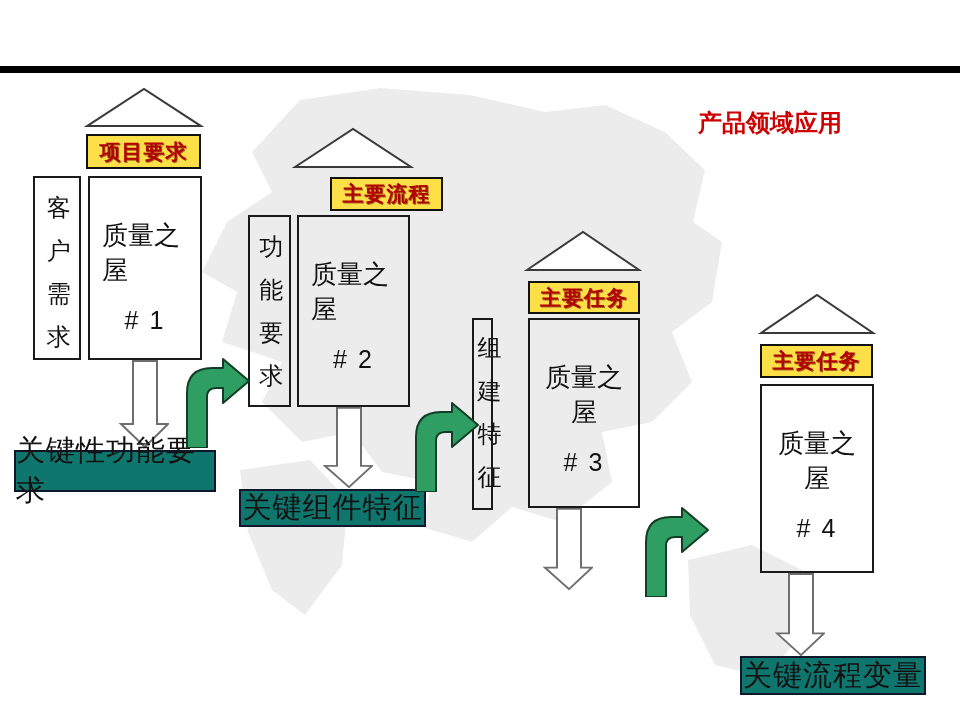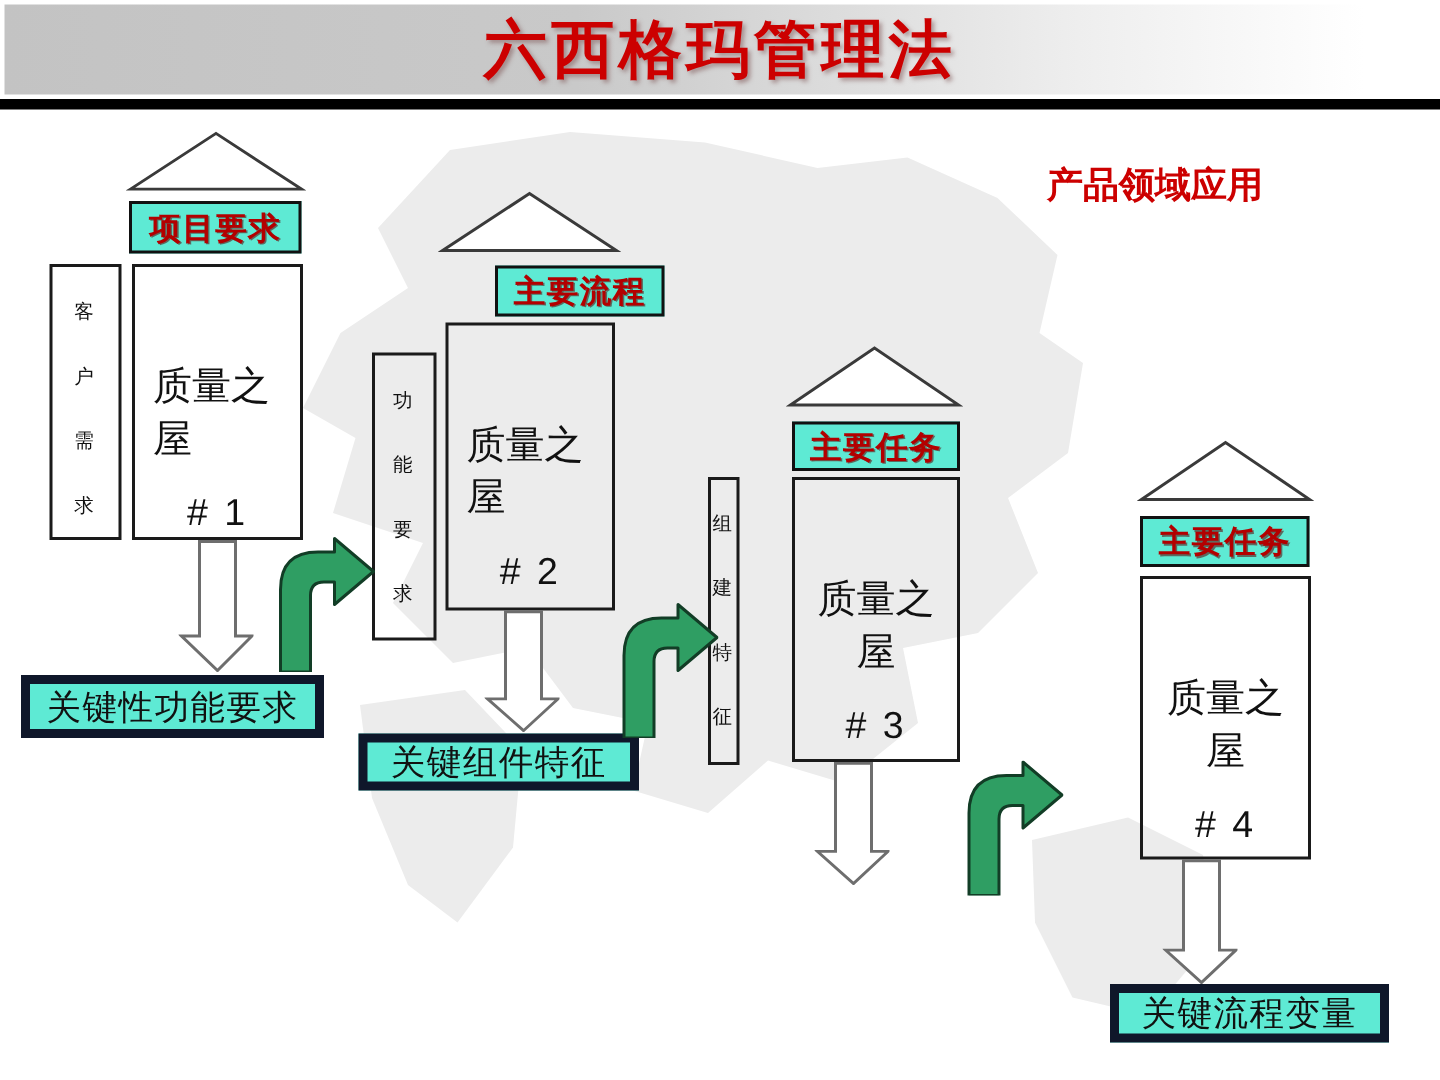--- a/index.html
+++ b/index.html
@@ -20,60 +20,60 @@
   .header-rule{position:absolute; left:0; top:66px; width:960px; height:7px; background:#000;}
   .annotation{
     position:absolute; left:698px; top:107px; width:190px;
     font-size:24px; font-weight:bold; color:#cc0000;
   }
   
   .map{position:absolute; left:0; top:70px; width:960px; height:650px; z-index:0;}
   
   .roof{position:absolute; z-index:2;}
   .roof-label{
-    position:absolute; z-index:2; background:#5eead4; border:2px solid #111;
+    position:absolute; z-index:2; background:#fde047; border:2px solid #111;
     display:flex; align-items:center; justify-content:center;
     font-size:21px; font-weight:bold; color:#b30000;
     text-shadow:1px 1px 0 rgba(90,0,0,0.55); box-sizing:border-box; letter-spacing:1px;
   }
   .side-panel{
     position:absolute; z-index:2; border:2px solid #1a1a1a; background:transparent;
     box-sizing:border-box; padding-top:8px;
   }
   .side-text{
-    width:1.15em; margin:0 auto; font-size:13px; line-height:43px;
-    word-break:break-all; text-align:left; color:#111;
+    width:1.15em; margin:0 auto; font-size:24px; line-height:43px;
+    word-break:break-all; text-align:right; color:#111;
   }
   .main-panel{
     position:absolute; z-index:2; border:2px solid #1a1a1a; background:transparent;
-    box-sizing:border-box; padding-top:62px; color:#111;
+    box-sizing:border-box; padding-top:40px; color:#111;
   }
   .hname{font-size:26px; line-height:35px; width:88px; word-break:break-all;}
   .align-left .hname{margin-left:12px; text-align:left;}
   .align-center .hname{margin:0 auto; text-align:center;}
   .hnum{font-size:25px; margin-top:18px; text-align:center; letter-spacing:2px;}
   .warrow{position:absolute; z-index:1;}
   .carrow{position:absolute; z-index:3;}
   .output-label{
-    position:absolute; z-index:2; background:#5eead4; border:6px solid #0f172a;
+    position:absolute; z-index:2; background:#0f766e; border:2px solid #0f172a;
     display:flex; align-items:center; justify-content:center;
-    font-size:23px; color:#111; box-sizing:border-box; letter-spacing:1px;
+    font-size:29px; color:#111; box-sizing:border-box; letter-spacing:1px;
   }
   
   .h1-roof{left:84px; top:86px; width:120px; height:43px;}
   .h1-ylabel{left:86px; top:134px; width:115px; height:35px;}
   .h1-side{left:33px; top:176px; width:48px; height:184px;}
   .h1-main{left:88px; top:176px; width:114px; height:184px;}
   .h1-warrow{left:119px; top:360px; width:50px; height:88px;}
   .h1-green{left:14px; top:450px; width:202px; height:42px;}
   .c1{left:178px; top:358px; width:72px; height:90px;}
   
   .h2-roof{left:292px; top:126px; width:122px; height:44px;}
   .h2-ylabel{left:297px; top:177px; width:113px; height:34px;margin-left:33px;}
-  .h2-side{left:248px; top:215px; width:43px; height:192px;margin-top:20px;}
+  .h2-side{left:248px; top:215px; width:43px; height:192px;}
   .h2-main{left:297px; top:215px; width:113px; height:192px;}
   .h2-warrow{left:323px; top:407px; width:50px; height:81px;}
   .h2-green{left:239px; top:489px; width:187px; height:38px;}
   .c2{left:407px; top:402px; width:72px; height:90px;}
   
   .h3-roof{left:524px; top:229px; width:118px; height:44px;}
   .h3-ylabel{left:528px; top:281px; width:112px; height:33px;}
   .h3-side{left:472px; top:318px; width:21px; height:192px;font-family:Liberation Mono, monospace;}
   .h3-main{left:528px; top:318px; width:112px; height:190px;}
   .h3-warrow{left:543px; top:508px; width:50px; height:82px;}
@@ -93,23 +93,20 @@
 <div class="slide">
 
   <svg class="map" viewBox="0 0 960 650" aria-hidden="true">
     <g fill="#ececec">
       <path d="M300,30 L380,18 L470,25 L545,42 L605,35 L665,62 L705,100 L693,152 L722,172 L712,232 L672,262 L692,312 L652,352 L602,362 L612,412 L562,452 L512,437 L472,472 L422,457 L432,412 L382,402 L352,362 L302,372 L262,332 L282,292 L222,272 L237,222 L202,202 L227,152 L272,122 L252,82 Z"></path>
       <path d="M240,400 L310,390 L348,430 L342,495 L305,545 L272,520 L248,462 Z"></path>
       <path d="M688,490 L752,475 L802,500 L808,557 L766,607 L715,595 L690,545 Z"></path>
     </g>
   </svg>
 
-  <div class="header-band">
-    <span class="title">六西格玛管理法</span>
-  </div>
   <div class="header-rule"></div>
   <div class="annotation">产品领域应用</div>
 
   <svg class="roof h1-roof" viewBox="0 0 120 44" preserveAspectRatio="none">
     <polygon points="3,41 60,3 117,41" fill="#ffffff" stroke="#3a3a3a" stroke-width="2"></polygon>
   </svg>
   <div class="roof-label h1-ylabel">项目要求</div>
   <div class="side-panel h1-side">
     <div class="side-text">客户需求</div>
   </div>

